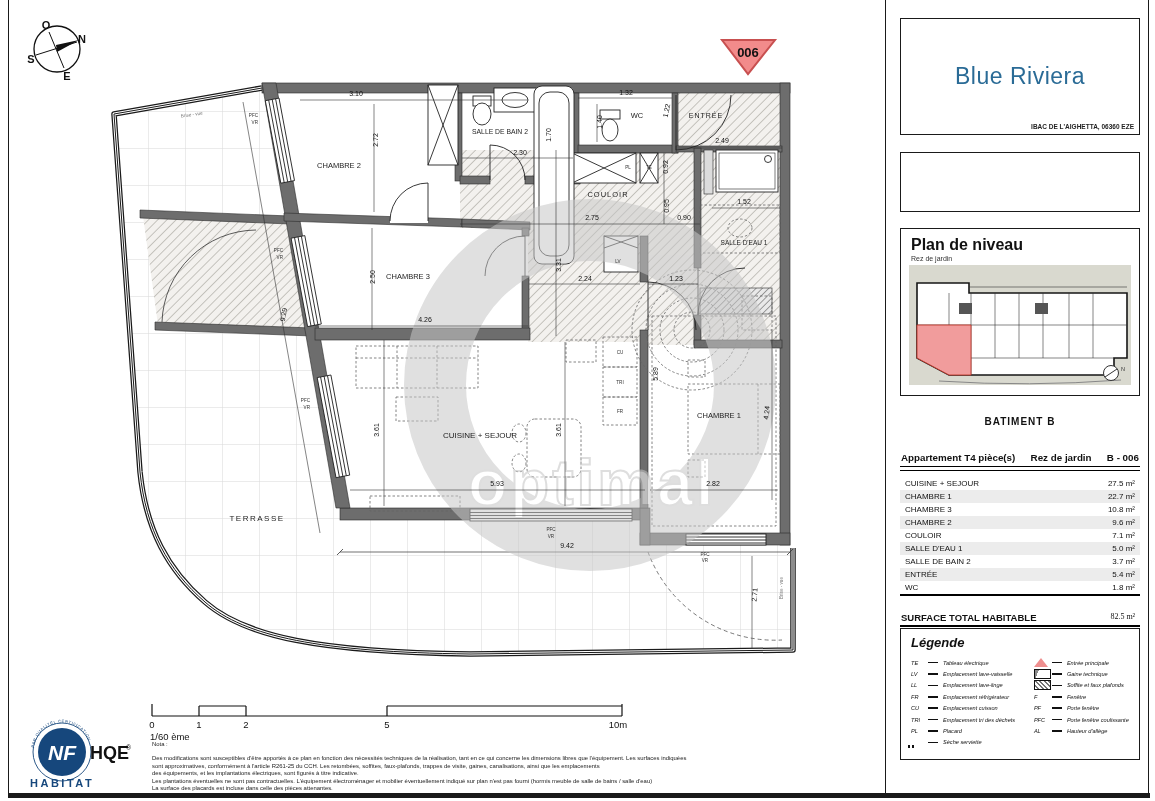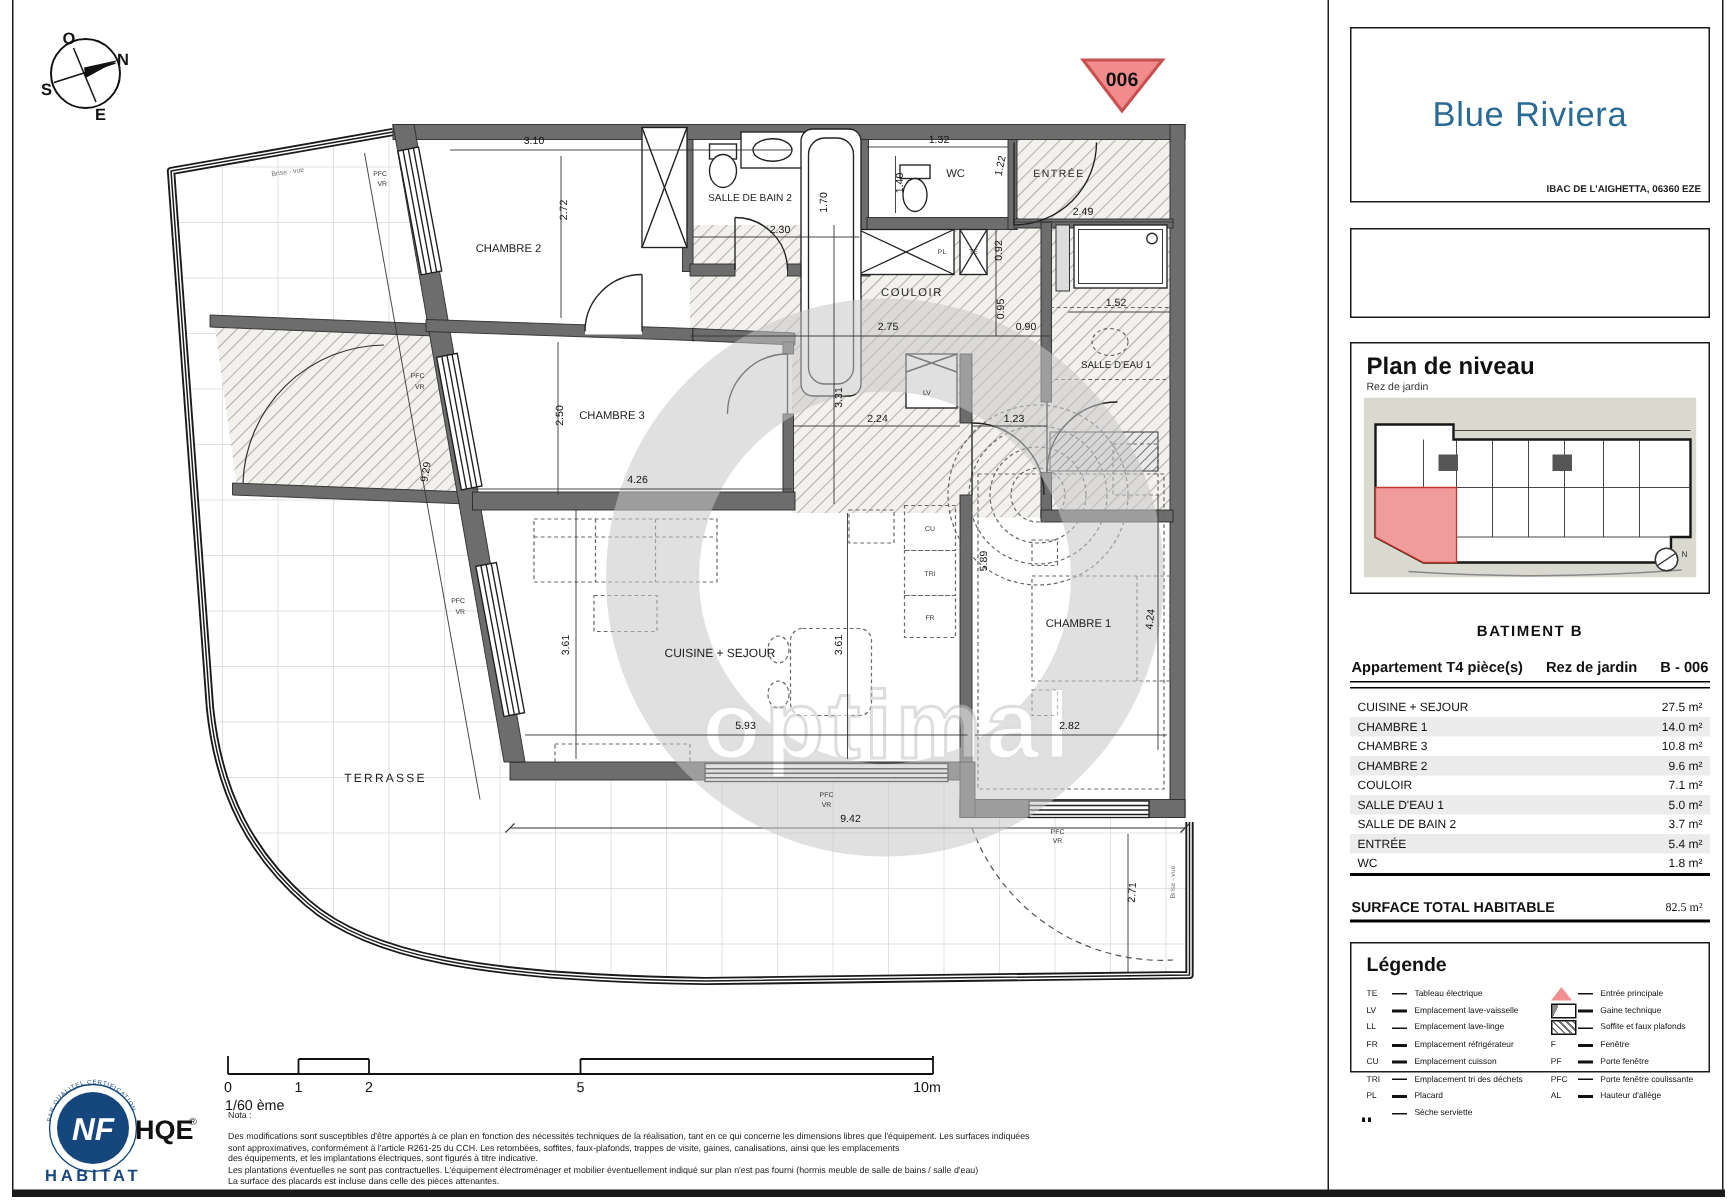--- a/index.html
+++ b/index.html
@@ -11,21 +11,21 @@
   
   .panel-box{position:absolute;border:1.2px solid #1a1a1a;background:#fff;box-sizing:border-box;}
   .brand-title{font-size:23px;color:#2a6b96;text-align:right;letter-spacing:.5px;}
   .brand-address{position:absolute;right:5px;bottom:4px;font-size:6.5px;font-weight:bold;color:#222;}
   .lp-title{font-weight:bold;font-size:16px;margin:2px 0 1px 2px;}
   .lp-sub{font-size:7px;color:#333;margin-left:2px;}
   .batiment{position:absolute;left:900px;top:416px;width:240px;text-align:center;
             font-weight:bold;font-size:10px;letter-spacing:1px;}
   .table{position:absolute;left:900px;top:440px;width:240px;font-size:8px;}
   .thead{display:flex;justify-content:space-between;align-items:baseline;font-weight:bold;
-         font-size:9.8px;padding:0 1px 3px 1px;}
+         font-size:9.8px;padding:0 1px 3px 1px;margin-top:12px;}
   .hr{border-top:1px solid #000;height:0;}
   .hr2{border-top:2px solid #000;height:0;}
   .srow{display:flex;justify-content:space-between;height:13px;line-height:13px;padding:0 5px;}
   .srow.alt{background:#ececec;}
   .trow{display:flex;justify-content:space-between;font-weight:bold;font-size:9.5px;
         padding:16px 5px 2px 1px;}
   .trow .val{font-weight:normal;font-size:8px;font-family:Liberation Serif, serif;}
   .gap{height:22px;}
   .legend-box{padding:6px 10px;}
   .legend-title{font-weight:bold;font-size:13px;margin-bottom:7px;}
@@ -442,21 +442,21 @@
     <div class="hr"></div>
       <div style="height:3px"></div>
       <div class="hr"></div>
     <div style="height:6px"></div>
     <div class="srow">
         <span>CUISINE + SEJOUR</span>
         <span>27.5 m²</span>
       </div>
     <div class="srow alt">
         <span>CHAMBRE 1</span>
-        <span>14.0 m²</span>
+        <span>22.7 m²</span>
       </div>
     <div class="srow">
         <span>CHAMBRE 3</span>
         <span>10.8 m²</span>
       </div>
     <div class="srow alt">
         <span>CHAMBRE 2</span>
         <span>9.6 m²</span>
       </div>
     <div class="srow">
@@ -491,21 +491,21 @@
         <span>61.0 m²</span>
       </div>
     <div class="hr2"></div>
     <div class="trow">
       <span>SURFACE(S) TOTAL ANNEXE(S)</span>
       <span class="val">61.0 m²</span>
     </div>
     <div class="hr2"></div>
   </div>
 
-  <div class="panel-box legend-box" style="left:900px;top:628px;width:240px;height:87px;">
+  <div class="panel-box legend-box" style="left:900px;top:628px;width:240px;height:132px;font-style:italic;">
     <div class="legend-title">Légende</div>
     <div class="legend-cols">
       <div class="lcol">
         <div class="litem">
             <span class="lcode">TE</span>
             <span class="ldash"></span>
             <span>Tableau électrique</span>
           </div>
         <div class="litem">
             <span class="lcode">LV</span>

